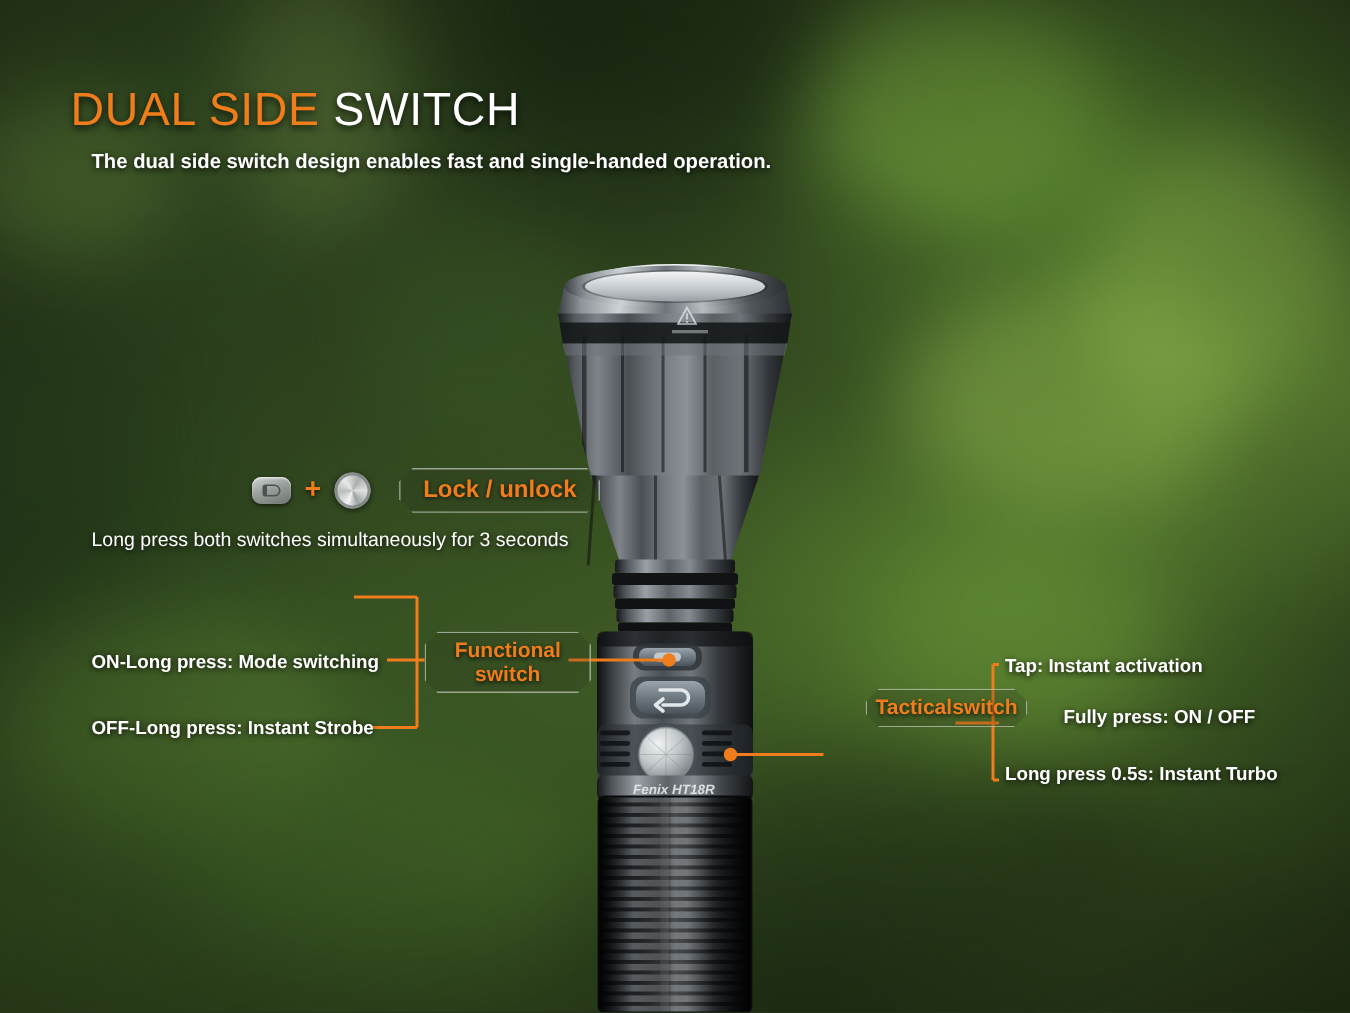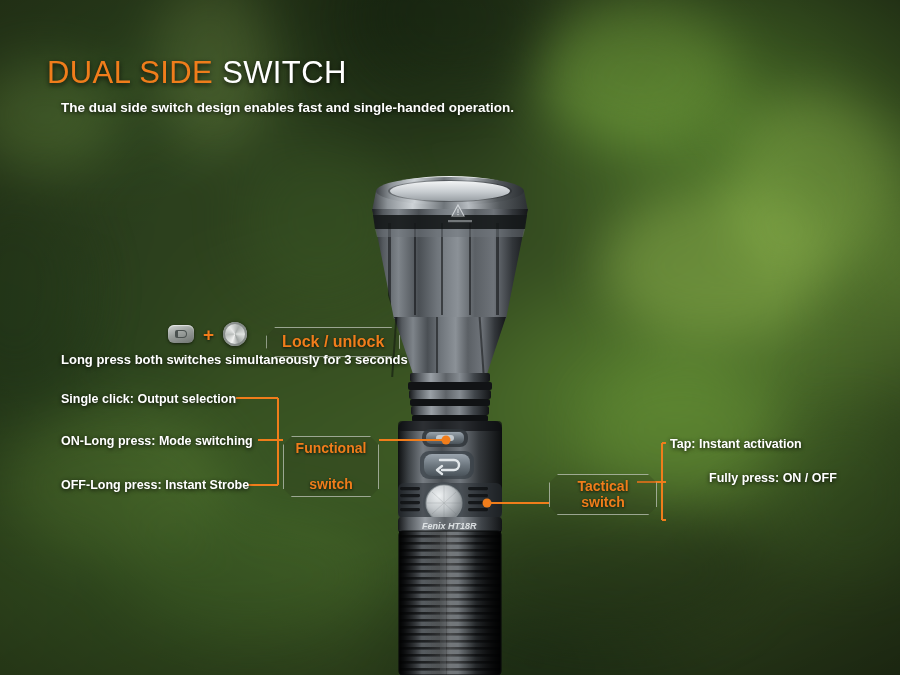--- a/index.html
+++ b/index.html
@@ -145,30 +145,29 @@
     font-weight: bold;
     font-size: 15px;
     line-height: 1.12;
     text-align: center;
     text-shadow: 0 1px 3px rgba(0,0,0,.75);
     background: rgba(40,52,28,.22);
     border: 1px solid rgba(196,202,190,.72);
     clip-path: polygon(9px 0, calc(100% - 9px) 0, 100% 9px, 100% calc(100% - 9px),
                        calc(100% - 9px) 100%, 9px 100%, 0 calc(100% - 9px), 0 9px);
     white-space: nowrap;
-    margin-top: 15px;
   }
   #badge-lock { margin-left: 10px; font-size: 16px; padding: 5px 15px; }
 
   #lock-note {
     position: absolute;
     left: 61px;
     top: 352px;
     font-size: 13px;
-    font-weight: bold;
+    font-weight: normal;
     color: #ffffff;
     text-shadow: 0 1px 4px rgba(0,0,0,.85);
     white-space: nowrap;
   }
 
   
   .callout {
     position: absolute;
     font-size: 12.5px;
     font-weight: bold;
@@ -183,32 +182,30 @@
 
   #lbl-r1 { left: 670px; top: 437px; }
   #lbl-r2 { left: 670px; top: 471px; padding-left: 39px; }
   #lbl-r3 { left: 670px; top: 509px; }
 
   
   #badge-functional {
     position: absolute;
     left: 283px;
     top: 421px;
-    width: 96px;
+    width: 111px;
     flex-direction: column;
     padding: 4px 6px;
     font-size: 14px;
-    gap: 20px;
   }
   #badge-tactical {
     position: absolute;
-    left: 549px;
+    left: 577px;
     top: 459px;
     width: 108px;
-    flex-direction: column;
     padding: 4px 6px;
     font-size: 14px;
   }
 
   
   #connectors {
     position: absolute;
     inset: 0;
     pointer-events: none;
   }
@@ -460,30 +457,30 @@
     <span class="ico-rect">
         <i></i>
       </span>
     <span class="plus-sign">+</span>
     <span class="ico-round"></span>
     <span class="badge" id="badge-lock">Lock / unlock</span>
   </div>
 
   <div id="lock-note">Long press both switches simultaneously for 3 seconds</div>
 
-  <div class="callout" id="lbl-l1">Single click: Output selection</div>
   <div class="callout" id="lbl-l3">OFF-Long press: Instant Strobe</div>
   <div class="callout" id="lbl-l2">ON-Long press: Mode switching</div>
 
   <div class="badge" id="badge-functional">
     <span>Functional</span>
     <span>switch</span>
   </div>
 
   <div class="badge" id="badge-tactical">
     <span>Tactical</span>
     <span>switch</span>
   </div>
 
   <div class="callout" id="lbl-r1">Tap: Instant activation</div>
   <div class="callout" id="lbl-r2">Fully press: ON / OFF</div>
+  <div class="callout" id="lbl-r3">Long press 0.5s: Instant Turbo</div>
 
 </div>
 
 </body></html>

